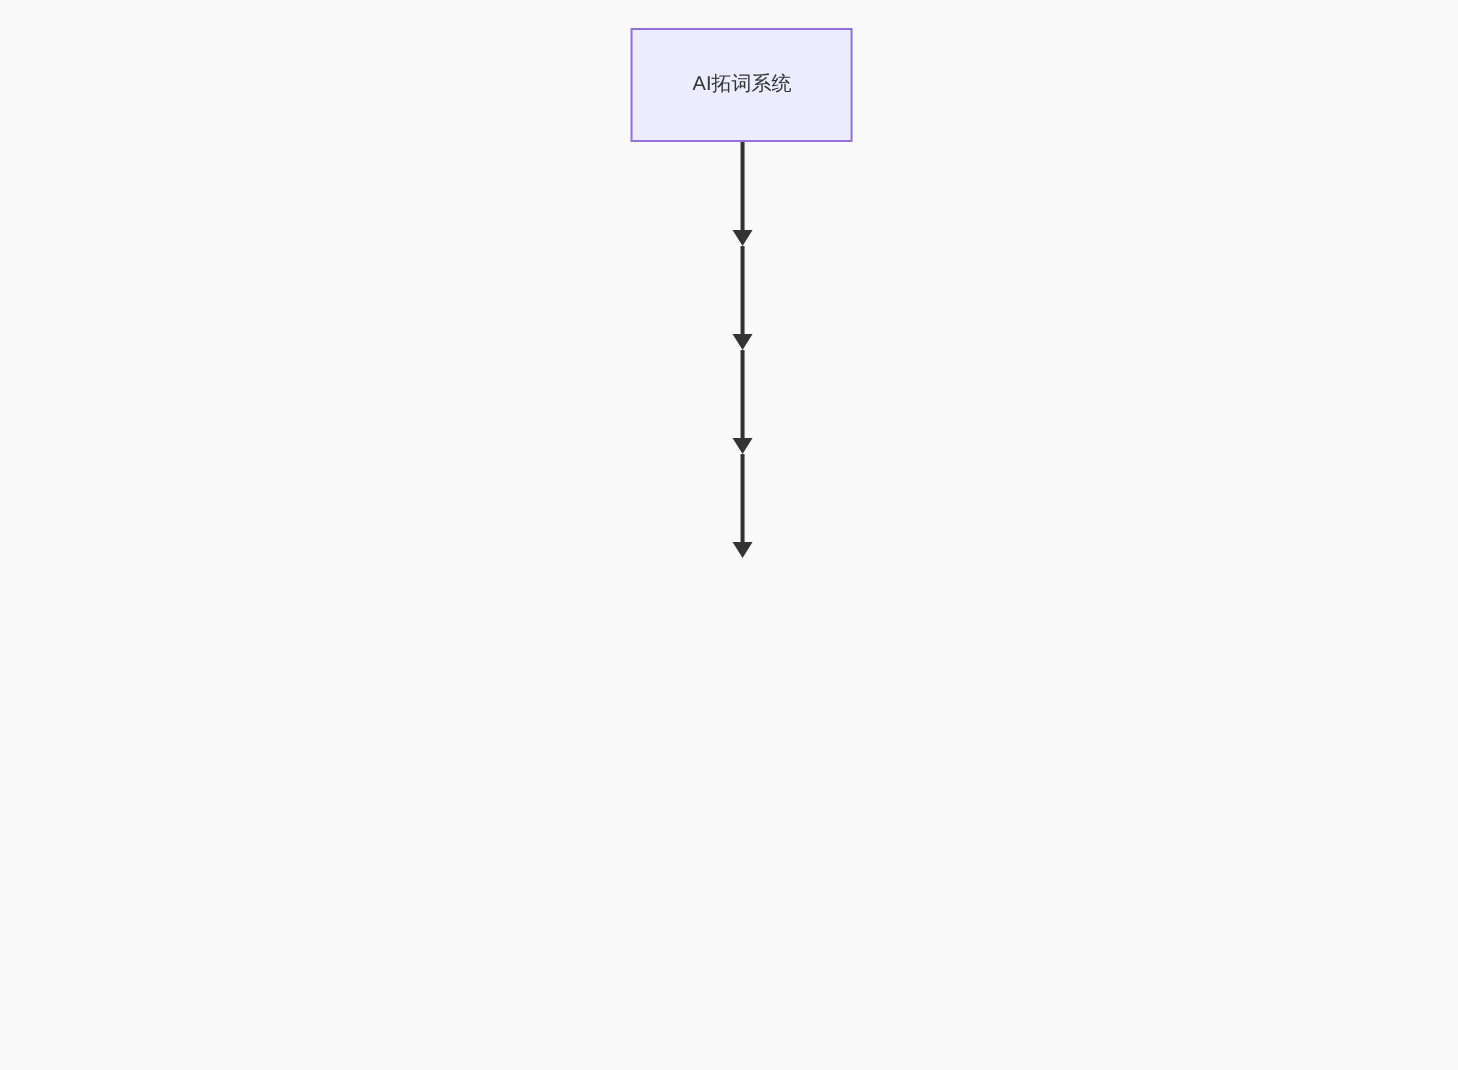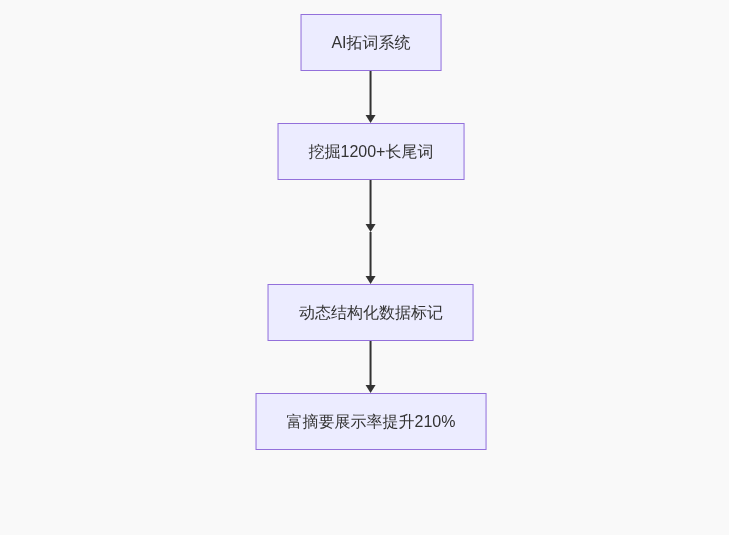--- a/index.html
+++ b/index.html
@@ -28,21 +28,21 @@
     height: 57px;
     padding: 0 30px;
     background: var(--node-fill, #ECECFF);
     border: 1px solid var(--node-border, #9370DB);
     display: flex;
     align-items: center;
     justify-content: center;
     white-space: nowrap;
   }
   .node-label {
-    font-size: 16px;
+    font-size: 10px;
     color: var(--text, #333333);
     line-height: 1;
   }
   .arrow {
     position: relative;
     width: 12px;
     height: 52px;
     display: flex;
     justify-content: center;
   }
@@ -70,41 +70,32 @@
   <div class="flow" id="flow">
   <div class="node">
     <span class="node-label">AI拓词系统</span>
   </div>
 
   <div class="arrow">
     <div class="arrow-line"></div>
     <div class="arrow-head"></div>
   </div>
 
-  <div class="node">
-    <span class="node-label">挖掘1200+长尾词</span>
-  </div>
 
   <div class="arrow">
     <div class="arrow-line"></div>
     <div class="arrow-head"></div>
   </div>
 
 
   <div class="arrow">
     <div class="arrow-line"></div>
     <div class="arrow-head"></div>
   </div>
 
-  <div class="node">
-    <span class="node-label">动态结构化数据标记</span>
-  </div>
 
   <div class="arrow">
     <div class="arrow-line"></div>
     <div class="arrow-head"></div>
   </div>
 
-  <div class="node">
-    <span class="node-label">富摘要展示率提升210%</span>
-  </div>
 </div>
 </div>
 
 </body></html>

